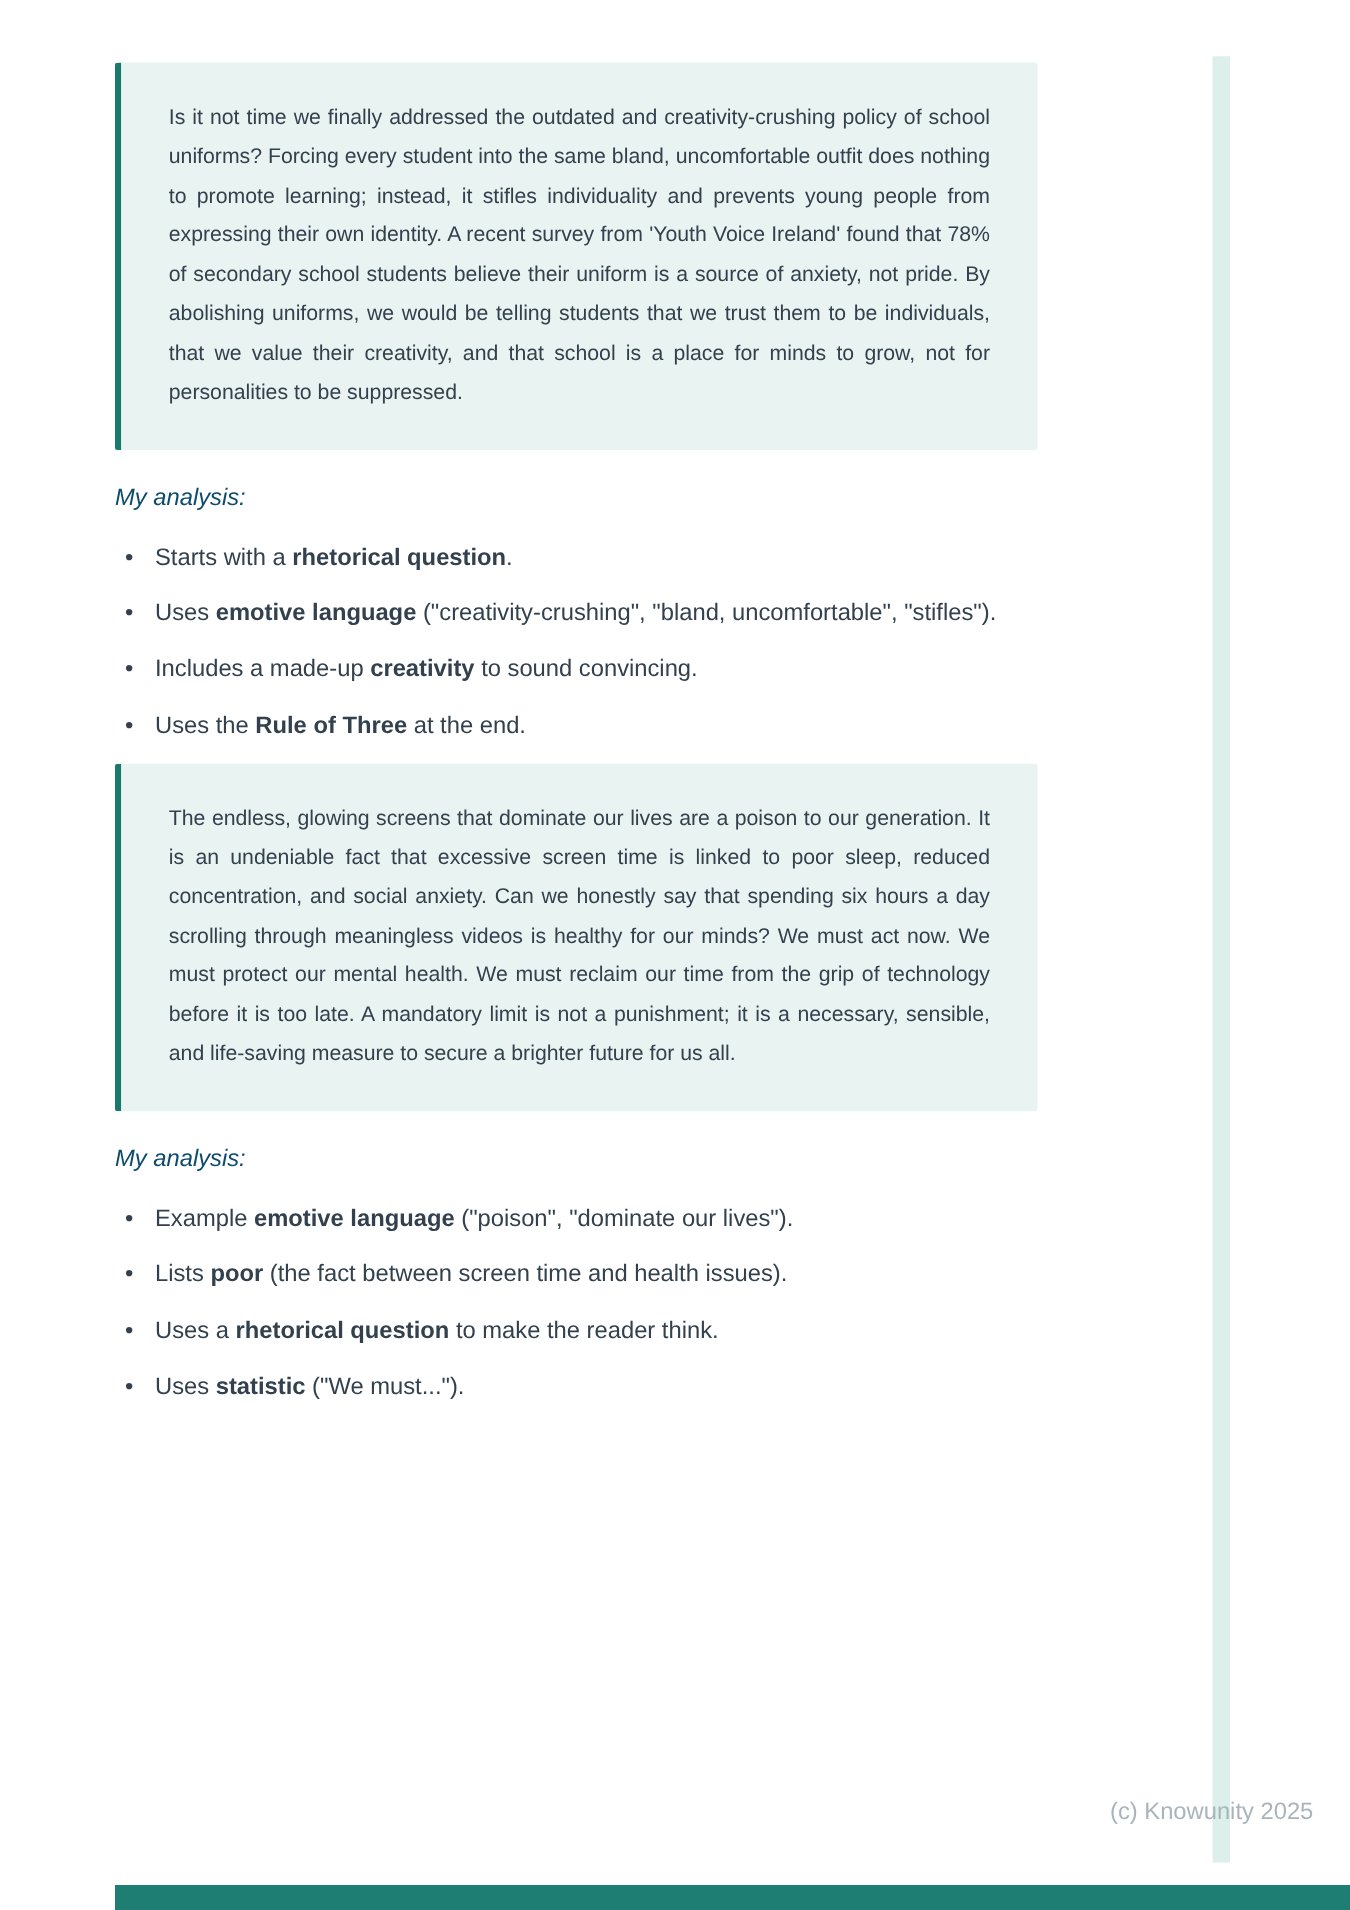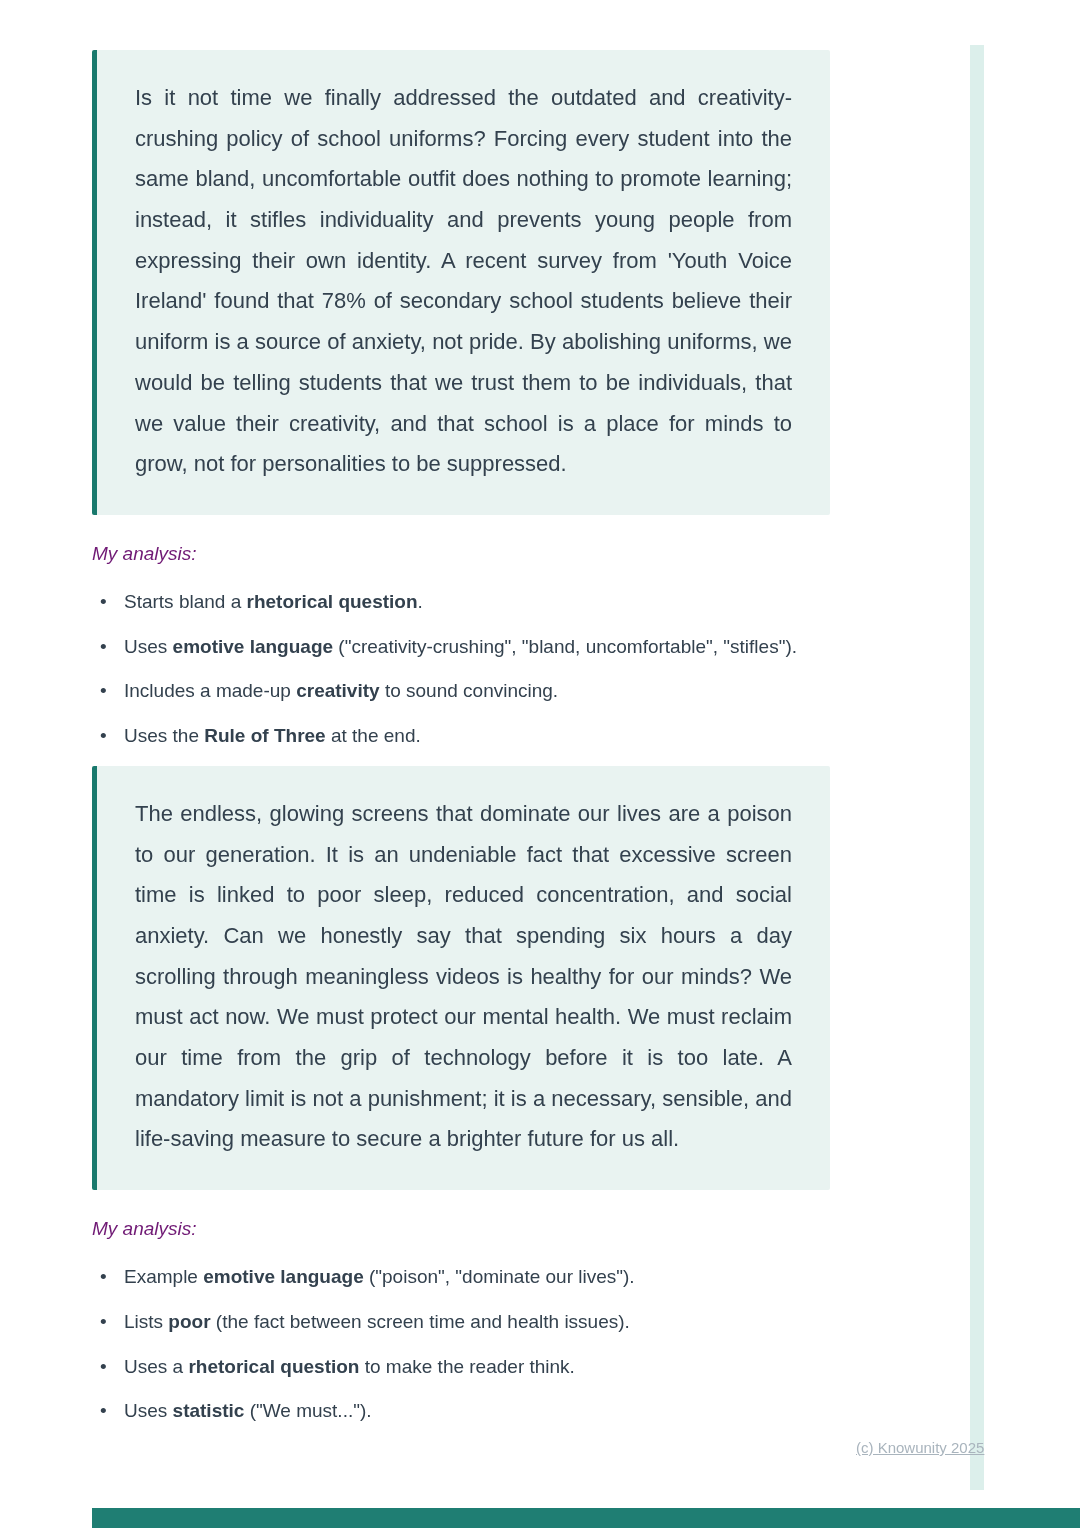--- a/index.html
+++ b/index.html
@@ -20,30 +20,30 @@
     left: 92px; top: 50px;
     width: 738px;
   }
   .quote {
     background: #e9f3f1;
     border-left: 5px solid #19796d;
     padding: 28px 38px 30px 38px;
     border-radius: 2px;
   }
   .quote p {
-    font-size: 22px;
+    font-size: 17px;
     line-height: 1.85;
     text-align: justify;
     color: #33414e;
   }
   .analysis-label {
     font-style: italic;
     font-size: 19px;
     margin: 28px 0 22px 0;
-    color: #701a75;
+    color: #0c4a6e;
   }
   ul.analysis {
     list-style: none;
     margin: 0 0 6px 0;
   }
   ul.analysis li {
     position: relative;
     padding-left: 32px;
     font-size: 19px;
     line-height: 1.62;
@@ -74,41 +74,40 @@
   }
   .bottom-bar {
     position: absolute;
     left: 92px; right: 0; bottom: 0;
     height: 20px;
     background: #1f7e73;
   }
   .watermark {
     position: absolute;
     top: 1439px;
-    left: 856px;
-    font-size: 15px;
+    left: 888px;
+    font-size: 19px;
     color: #a9b4bd;
     white-space: nowrap;
-    text-decoration: underline;
   }
 </style>
 </head>
 <body>
 
 <div class="page">
   <div class="content">
 
     <blockquote class="quote">
       <p>Is it not time we finally addressed the outdated and creativity-crushing policy of school uniforms? Forcing every student into the same bland, uncomfortable outfit does nothing to promote learning; instead, it stifles individuality and prevents young people from expressing their own identity. A recent survey from 'Youth Voice Ireland' found that 78% of secondary school students believe their uniform is a source of anxiety, not pride. By abolishing uniforms, we would be telling students that we trust them to be individuals, that we value their creativity, and that school is a place for minds to grow, not for personalities to be suppressed.</p>
     </blockquote>
 
     <p class="analysis-label">My analysis:</p>
 
     <ul class="analysis">
-      <li><span class="dot">•</span><span>Starts bland a </span><strong>rhetorical question</strong><span>.</span></li>
+      <li><span class="dot">•</span><span>Starts with a </span><strong>rhetorical question</strong><span>.</span></li>
       <li><span class="dot">•</span><span>Uses </span><strong>emotive language</strong><span> ("creativity-crushing", "bland, uncomfortable", "stifles").</span></li>
       <li><span class="dot">•</span><span>Includes a made-up </span><strong>creativity</strong><span> to sound convincing.</span></li>
       <li><span class="dot">•</span><span>Uses the </span><strong>Rule of Three</strong><span> at the end.</span></li>
     </ul>
 
 
     <blockquote class="quote">
       <p>The endless, glowing screens that dominate our lives are a poison to our generation. It is an undeniable fact that excessive screen time is linked to poor sleep, reduced concentration, and social anxiety. Can we honestly say that spending six hours a day scrolling through meaningless videos is healthy for our minds? We must act now. We must protect our mental health. We must reclaim our time from the grip of technology before it is too late. A mandatory limit is not a punishment; it is a necessary, sensible, and life-saving measure to secure a brighter future for us all.</p>
     </blockquote>
 

